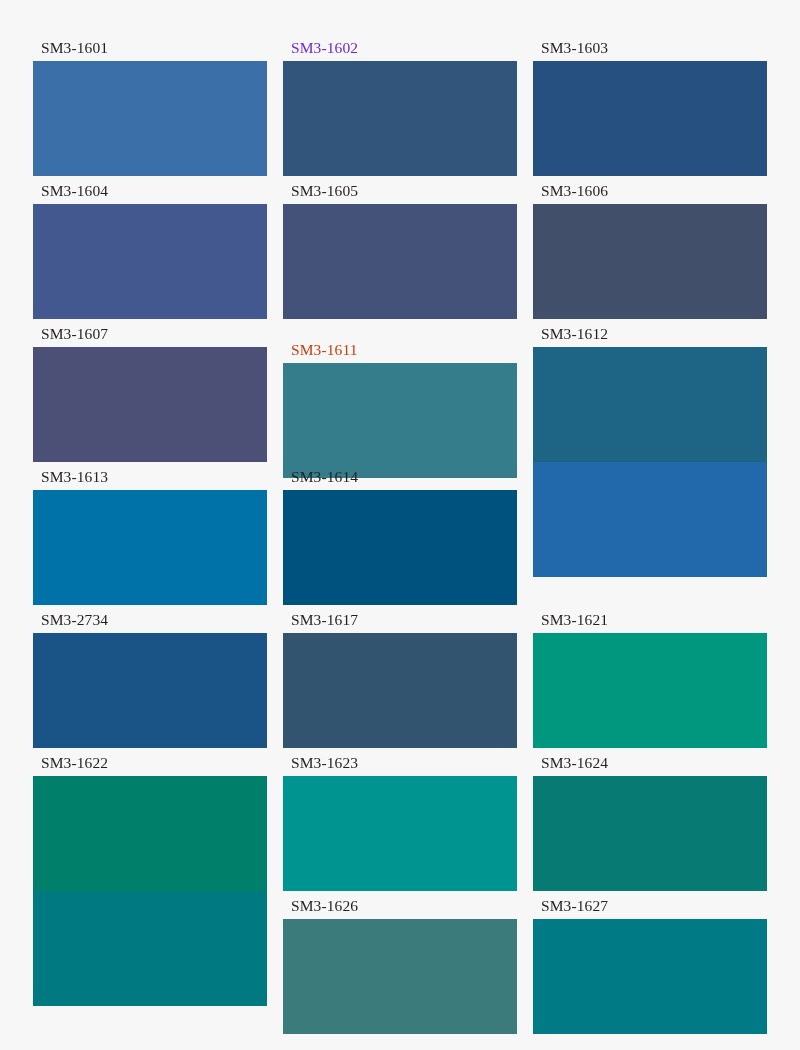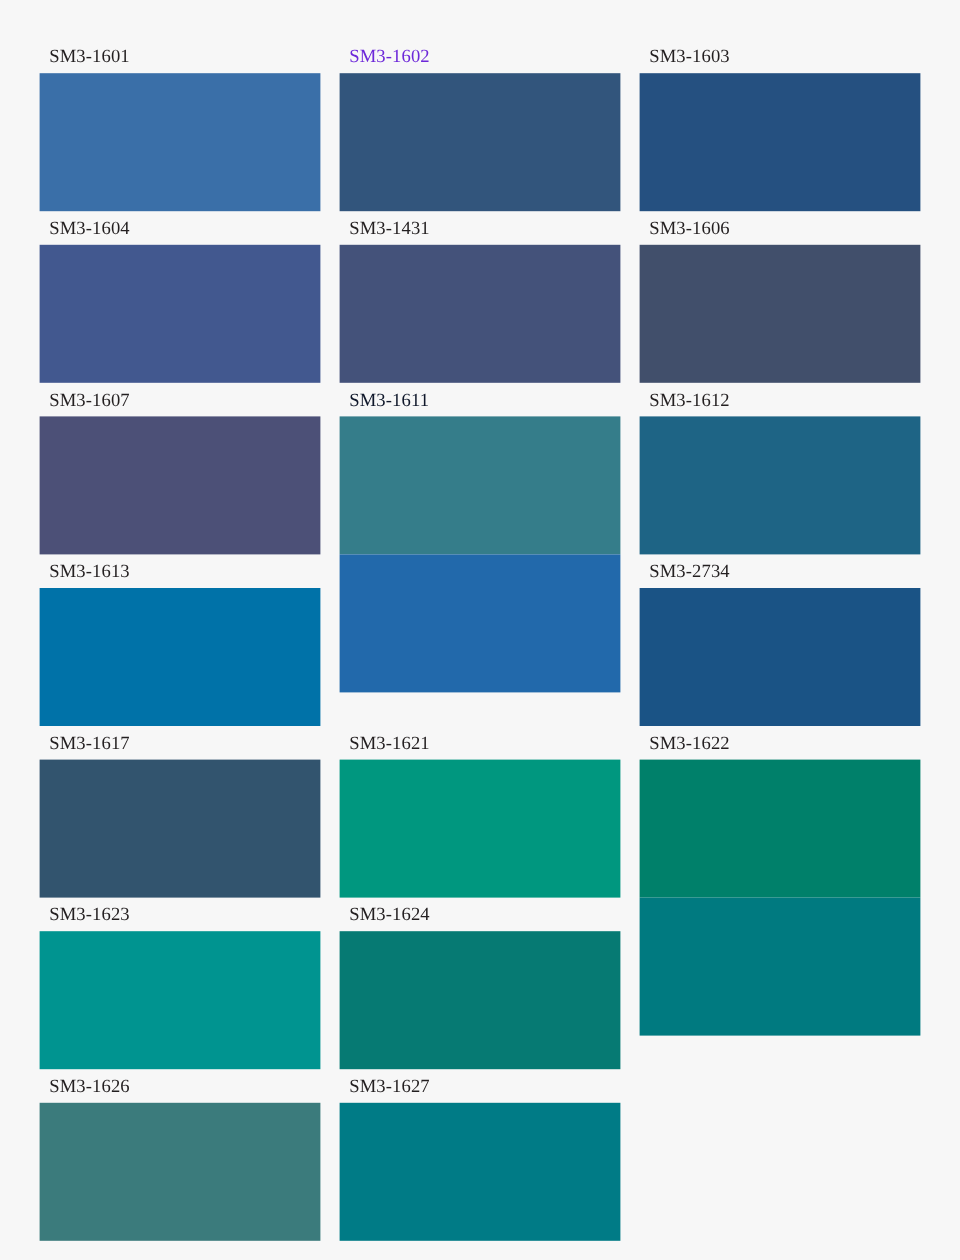--- a/index.html
+++ b/index.html
@@ -62,42 +62,46 @@
     </div>
     <div class="swatch-cell">
       <div class="swatch-label" style="color: rgb(35, 31, 32);">SM3-1603</div>
       <div class="swatch-chip" style="background-color: rgb(37, 80, 128);"></div>
     </div>
     <div class="swatch-cell">
       <div class="swatch-label" style="color: rgb(35, 31, 32);">SM3-1604</div>
       <div class="swatch-chip" style="background-color: rgb(66, 88, 143);"></div>
     </div>
     <div class="swatch-cell">
-      <div class="swatch-label" style="color: rgb(35, 31, 32);">SM3-1431</div>
+      <div class="swatch-label" style="color: rgb(35, 31, 32);">SM3-1605</div>
       <div class="swatch-chip" style="background-color: rgb(68, 82, 122);"></div>
     </div>
     <div class="swatch-cell">
       <div class="swatch-label" style="color: rgb(35, 31, 32);">SM3-1606</div>
       <div class="swatch-chip" style="background-color: rgb(65, 79, 107);"></div>
     </div>
     <div class="swatch-cell">
       <div class="swatch-label" style="color: rgb(35, 31, 32);">SM3-1607</div>
       <div class="swatch-chip" style="background-color: rgb(76, 80, 119);"></div>
     </div>
     <div class="swatch-cell">
-      <div class="swatch-label" style="color: #0f172a;">SM3-1611</div>
+      <div class="swatch-label" style="color: #c2410c; margin-top: 16px;">SM3-1611</div>
       <div class="swatch-chip" style="background-color: rgb(53, 125, 138);"></div>
     </div>
     <div class="swatch-cell">
       <div class="swatch-label" style="color: rgb(35, 31, 32);">SM3-1612</div>
       <div class="swatch-chip" style="background-color: rgb(30, 100, 133);"></div>
     </div>
     <div class="swatch-cell">
       <div class="swatch-label" style="color: rgb(35, 31, 32);">SM3-1613</div>
       <div class="swatch-chip" style="background-color: rgb(0, 114, 168);"></div>
+    </div>
+    <div class="swatch-cell">
+      <div class="swatch-label" style="color: rgb(35, 31, 32);">SM3-1614</div>
+      <div class="swatch-chip" style="background-color: rgb(0, 82, 126);"></div>
     </div>
     <div class="swatch-cell">
       <div class="swatch-chip" style="background-color: rgb(34, 105, 171);"></div>
     </div>
     <div class="swatch-cell">
       <div class="swatch-label" style="color: rgb(35, 31, 32);">SM3-2734</div>
       <div class="swatch-chip" style="background-color: rgb(26, 83, 133);"></div>
     </div>
     <div class="swatch-cell">
       <div class="swatch-label" style="color: rgb(35, 31, 32);">SM3-1617</div>

